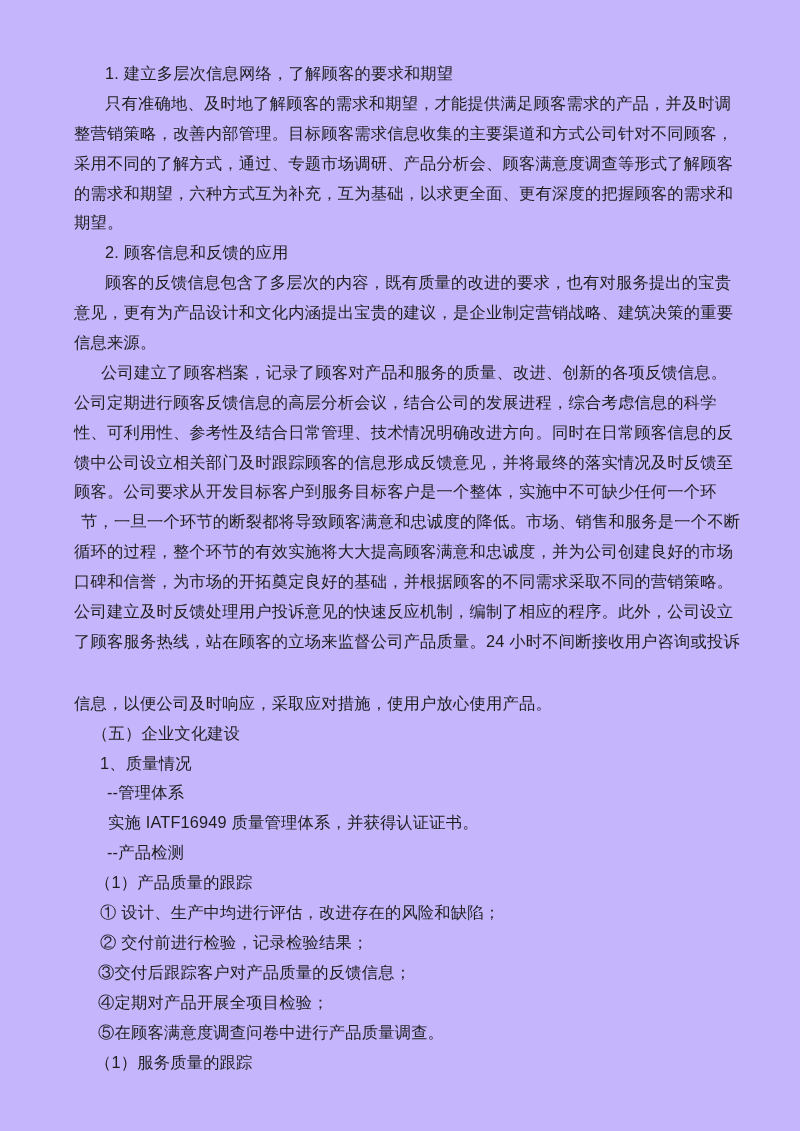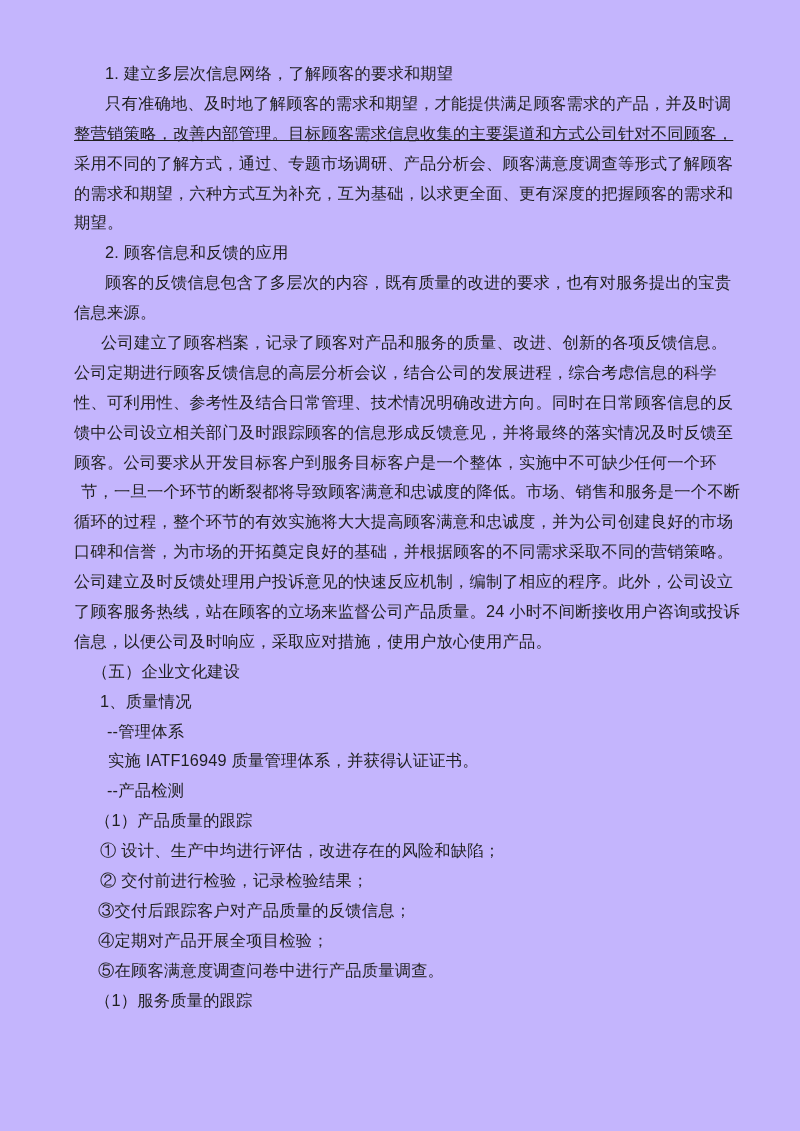--- a/index.html
+++ b/index.html
@@ -31,38 +31,39 @@
     letter-spacing: 0.2px;
   }
 </style>
 </head>
 <body>
 
 <div class="page">
   <div class="text-flow" id="text-flow" style="color: rgb(31, 31, 31);">
       <div class="text-line" style="padding-left: 31px;">1. 建立多层次信息网络，了解顾客的要求和期望</div>
       <div class="text-line" style="padding-left: 31px;">只有准确地、及时地了解顾客的需求和期望，才能提供满足顾客需求的产品，并及时调</div>
-      <div class="text-line" style="padding-left: 0px; text-decoration: underline;">整营销策略，改善内部管理。目标顾客需求信息收集的主要渠道和方式公司针对不同顾客，</div>
+      <div class="text-line" style="padding-left: 0px;">整营销策略，改善内部管理。目标顾客需求信息收集的主要渠道和方式公司针对不同顾客，</div>
       <div class="text-line" style="padding-left: 0px;">采用不同的了解方式，通过、专题市场调研、产品分析会、顾客满意度调查等形式了解顾客</div>
       <div class="text-line" style="padding-left: 0px;">的需求和期望，六种方式互为补充，互为基础，以求更全面、更有深度的把握顾客的需求和</div>
       <div class="text-line" style="padding-left: 0px;">期望。</div>
       <div class="text-line" style="padding-left: 31px;">2. 顾客信息和反馈的应用</div>
       <div class="text-line" style="padding-left: 31px;">顾客的反馈信息包含了多层次的内容，既有质量的改进的要求，也有对服务提出的宝贵</div>
+      <div class="text-line" style="padding-left: 0px;">意见，更有为产品设计和文化内涵提出宝贵的建议，是企业制定营销战略、建筑决策的重要</div>
       <div class="text-line" style="padding-left: 0px;">信息来源。</div>
       <div class="text-line" style="padding-left: 27px;">公司建立了顾客档案，记录了顾客对产品和服务的质量、改进、创新的各项反馈信息。</div>
       <div class="text-line" style="padding-left: 0px;">公司定期进行顾客反馈信息的高层分析会议，结合公司的发展进程，综合考虑信息的科学</div>
       <div class="text-line" style="padding-left: 0px;">性、可利用性、参考性及结合日常管理、技术情况明确改进方向。同时在日常顾客信息的反</div>
       <div class="text-line" style="padding-left: 0px;">馈中公司设立相关部门及时跟踪顾客的信息形成反馈意见，并将最终的落实情况及时反馈至</div>
       <div class="text-line" style="padding-left: 0px;">顾客。公司要求从开发目标客户到服务目标客户是一个整体，实施中不可缺少任何一个环</div>
       <div class="text-line" style="padding-left: 0px; margin-left: 7px;">节，一旦一个环节的断裂都将导致顾客满意和忠诚度的降低。市场、销售和服务是一个不断</div>
       <div class="text-line" style="padding-left: 0px;">循环的过程，整个环节的有效实施将大大提高顾客满意和忠诚度，并为公司创建良好的市场</div>
       <div class="text-line" style="padding-left: 0px;">口碑和信誉，为市场的开拓奠定良好的基础，并根据顾客的不同需求采取不同的营销策略。</div>
       <div class="text-line" style="padding-left: 0px;">公司建立及时反馈处理用户投诉意见的快速反应机制，编制了相应的程序。此外，公司设立</div>
       <div class="text-line" style="padding-left: 0px;">了顾客服务热线，站在顾客的立场来监督公司产品质量。24 小时不间断接收用户咨询或投诉</div>
-      <div class="text-line" style="padding-left: 0px;">信息，以便公司及时响应，采取应对措施，使用户放心使用产品。</div>
+      <div class="text-line" style="padding-left: 0px; margin-top: 32px;">信息，以便公司及时响应，采取应对措施，使用户放心使用产品。</div>
       <div class="text-line" style="padding-left: 18px;">（五）企业文化建设</div>
       <div class="text-line" style="padding-left: 26px;">1、质量情况</div>
       <div class="text-line" style="padding-left: 33px;">--管理体系</div>
       <div class="text-line" style="padding-left: 34px;">实施 IATF16949 质量管理体系，并获得认证证书。</div>
       <div class="text-line" style="padding-left: 33px;">--产品检测</div>
       <div class="text-line" style="padding-left: 21px;">（1）产品质量的跟踪</div>
       <div class="text-line" style="padding-left: 26px;">① 设计、生产中均进行评估，改进存在的风险和缺陷；</div>
       <div class="text-line" style="padding-left: 26px;">② 交付前进行检验，记录检验结果；</div>
       <div class="text-line" style="padding-left: 24px;">③交付后跟踪客户对产品质量的反馈信息；</div>
       <div class="text-line" style="padding-left: 24px;">④定期对产品开展全项目检验；</div>

